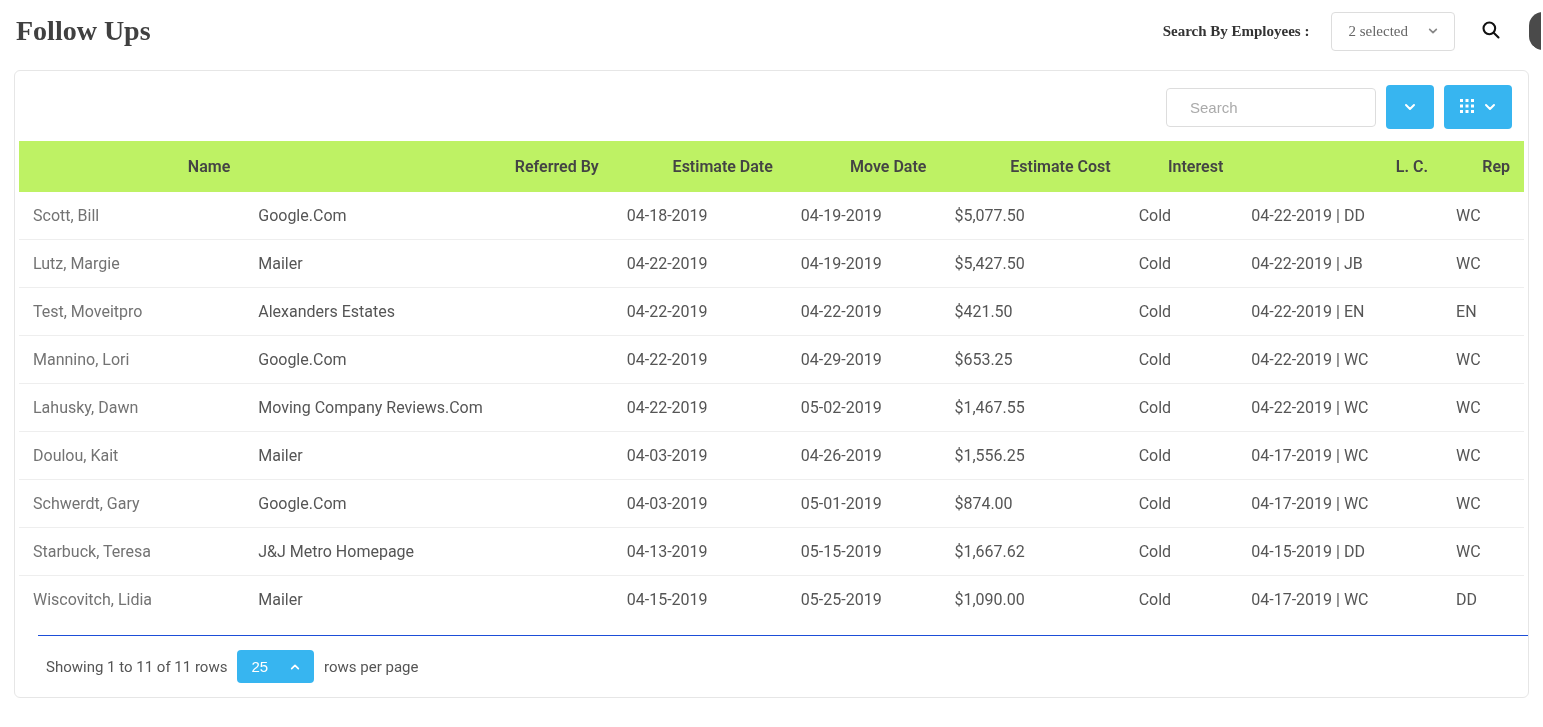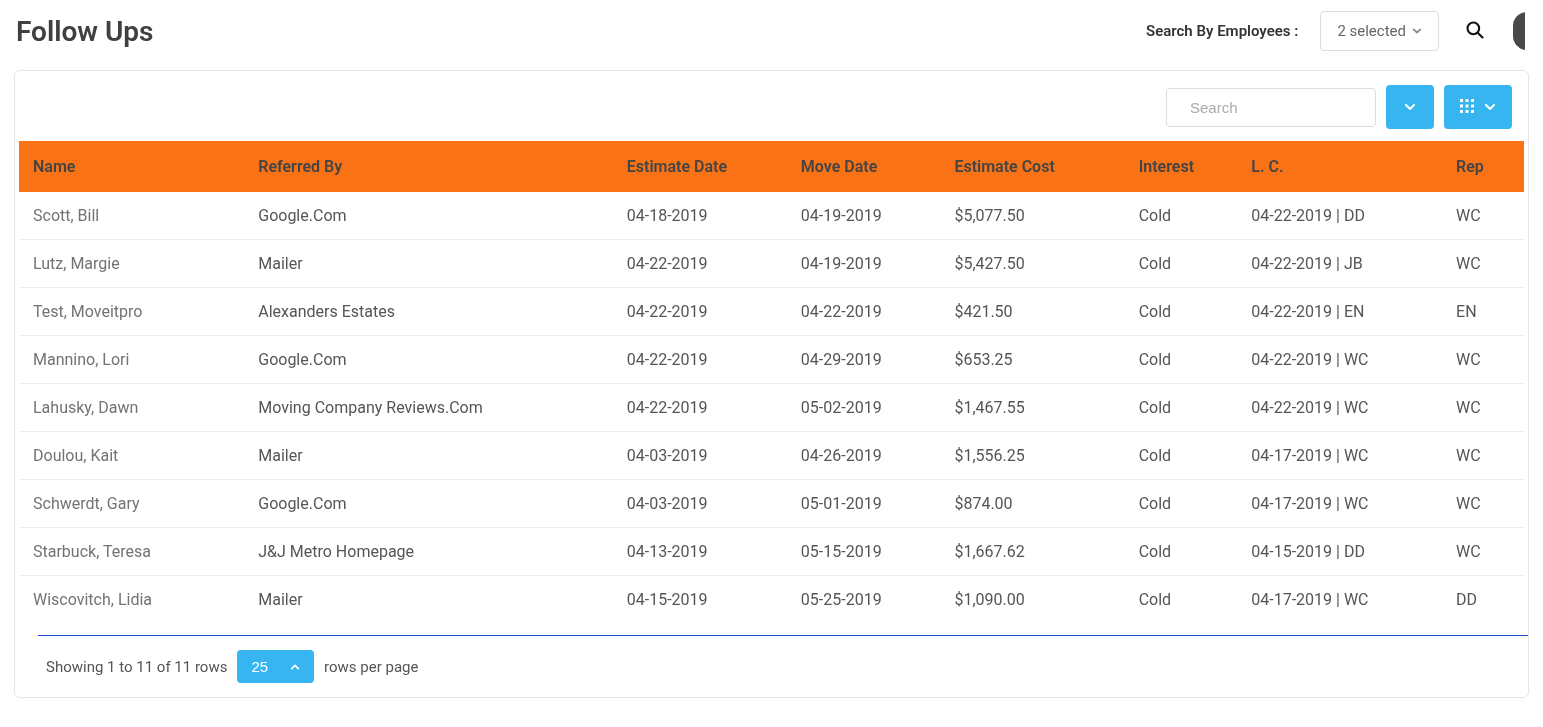--- a/index.html
+++ b/index.html
@@ -12,41 +12,42 @@
       background: #ffffff;
       color: #555;
       width: 1543px;
       height: 727px;
       overflow: hidden;
     }
     .header-bar {
       display: flex;
       align-items: center;
       justify-content: space-between;
-      padding: 10px 32px 18px 16px;
+      padding: 10px 16px 18px 16px;
+      font-family: Liberation Serif, serif;
     }
     .page-title {
       font-size: 28px;
       font-weight: 600;
       color: #404040;
     }
     .header-right {
       display: flex;
       align-items: center;
       gap: 22px;
     }
     .search-by-label {
       font-size: 15px;
       font-weight: 600;
       color: #333;
     }
     .employees-select {
       display: inline-flex;
       align-items: center;
-      gap: 6px;
+      gap: 20px;
       border: 1px solid #ddd;
       border-radius: 4px;
       padding: 10px 16px;
       background: #fff;
       color: #666;
       font-size: 15px;
       cursor: pointer;
     }
     .chevron {
       width: 10px;
@@ -121,24 +122,24 @@
       height: 478px;
       overflow-y: hidden;
       overflow-x: hidden;
     }
     table {
       width: 100%;
       border-collapse: collapse;
       table-layout: fixed;
     }
     thead th {
-      background: #f97316;
+      background: #bef264;
       color: #444;
       font-weight: 600;
-      text-align: left;
+      text-align: right;
       font-size: 16px;
       padding: 16px 14px;
       white-space: nowrap;
     }
     tbody td {
       padding: 14px 14px;
       font-size: 16px;
       color: #555;
       border-top: 1px solid #eee;
       white-space: nowrap;

